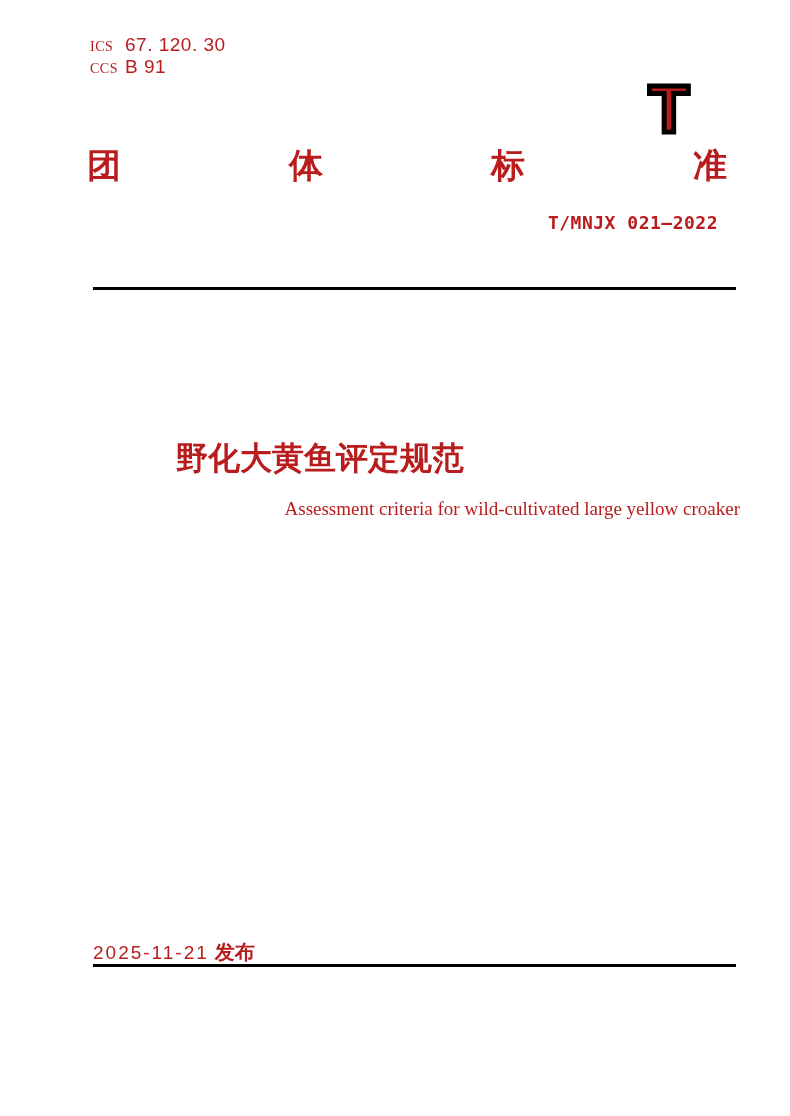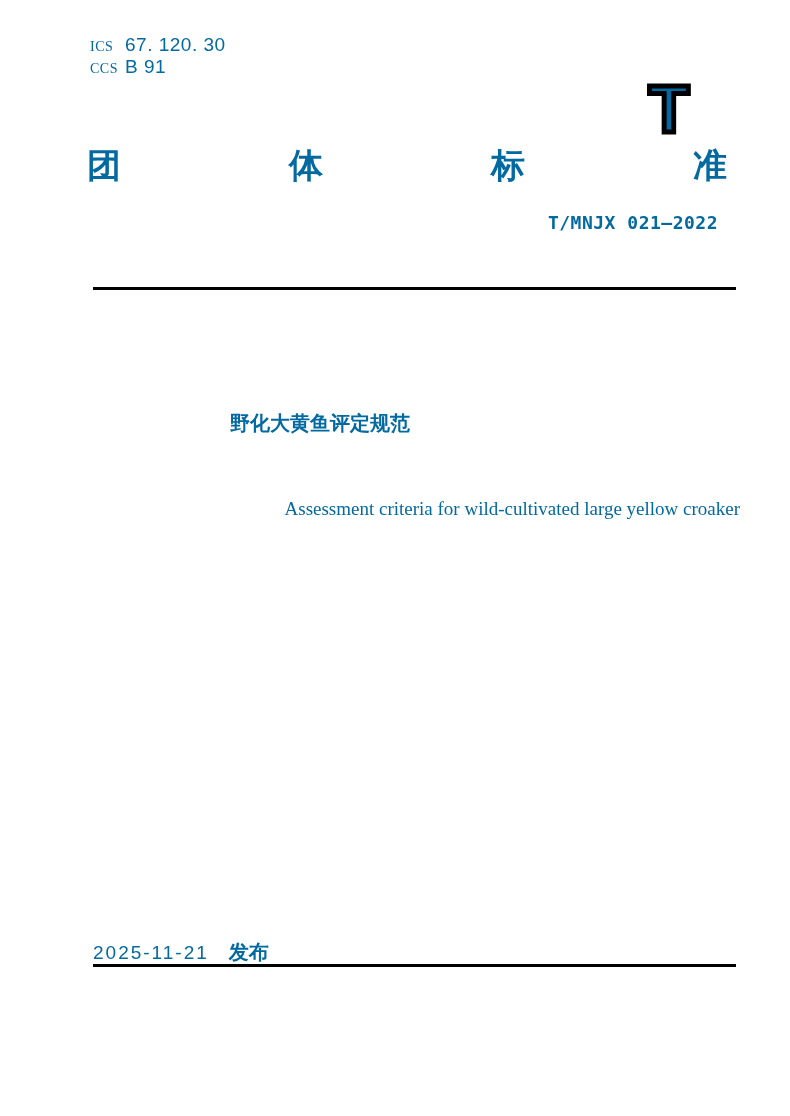--- a/index.html
+++ b/index.html
@@ -1,21 +1,21 @@
 <!DOCTYPE html>
 <html><head>
 <meta charset="utf-8">
 <style>
   html, body { margin: 0; padding: 0; background: #ffffff; }
   .page {
     position: relative;
     width: 790px;
     height: 1116px;
     background: #ffffff;
-    color: #0369a1;
+    color: #b91c1c;
     font-family: "Liberation Sans", sans-serif;
     overflow: hidden;
   }
 
   
   .class-block { position: absolute; left: 90px; top: 34px; }
   .class-row { display: flex; align-items: baseline; height: 22px; }
   .class-label {
     font-family: "Liberation Serif", serif;
     font-size: 14px;
@@ -77,24 +77,24 @@
     width: 643px;
     height: 2.5px;
     background: #000;
   }
   .rule-top { top: 287px; }
   .rule-bottom { top: 964px; }
 
   .doc-title-zh {
     position: absolute;
     left: 0;
-    top: 412px;
+    top: 440px;
     width: 640px;
     text-align: center;
-    font-size: 20px;
+    font-size: 32px;
     font-weight: bold;
     line-height: 1.15;
   }
 
   .doc-title-en {
     position: absolute;
     left: 93px;
     top: 497px;
     width: 647px;
     text-align: right;
@@ -115,21 +115,21 @@
   }
   .date-item { display: flex; align-items: baseline; }
   .date-value {
     font-size: 19px;
     font-weight: 500;
     letter-spacing: 2px;
   }
   .date-label {
     font-size: 20px;
     font-weight: bold;
-    margin-left: 20px;
+    margin-left: 6px;
     text-align: right;
   }
 
   
   .publisher-row {
     position: absolute;
     left: 0;
     top: 1017px;
     width: 790px;
     text-align: center;

